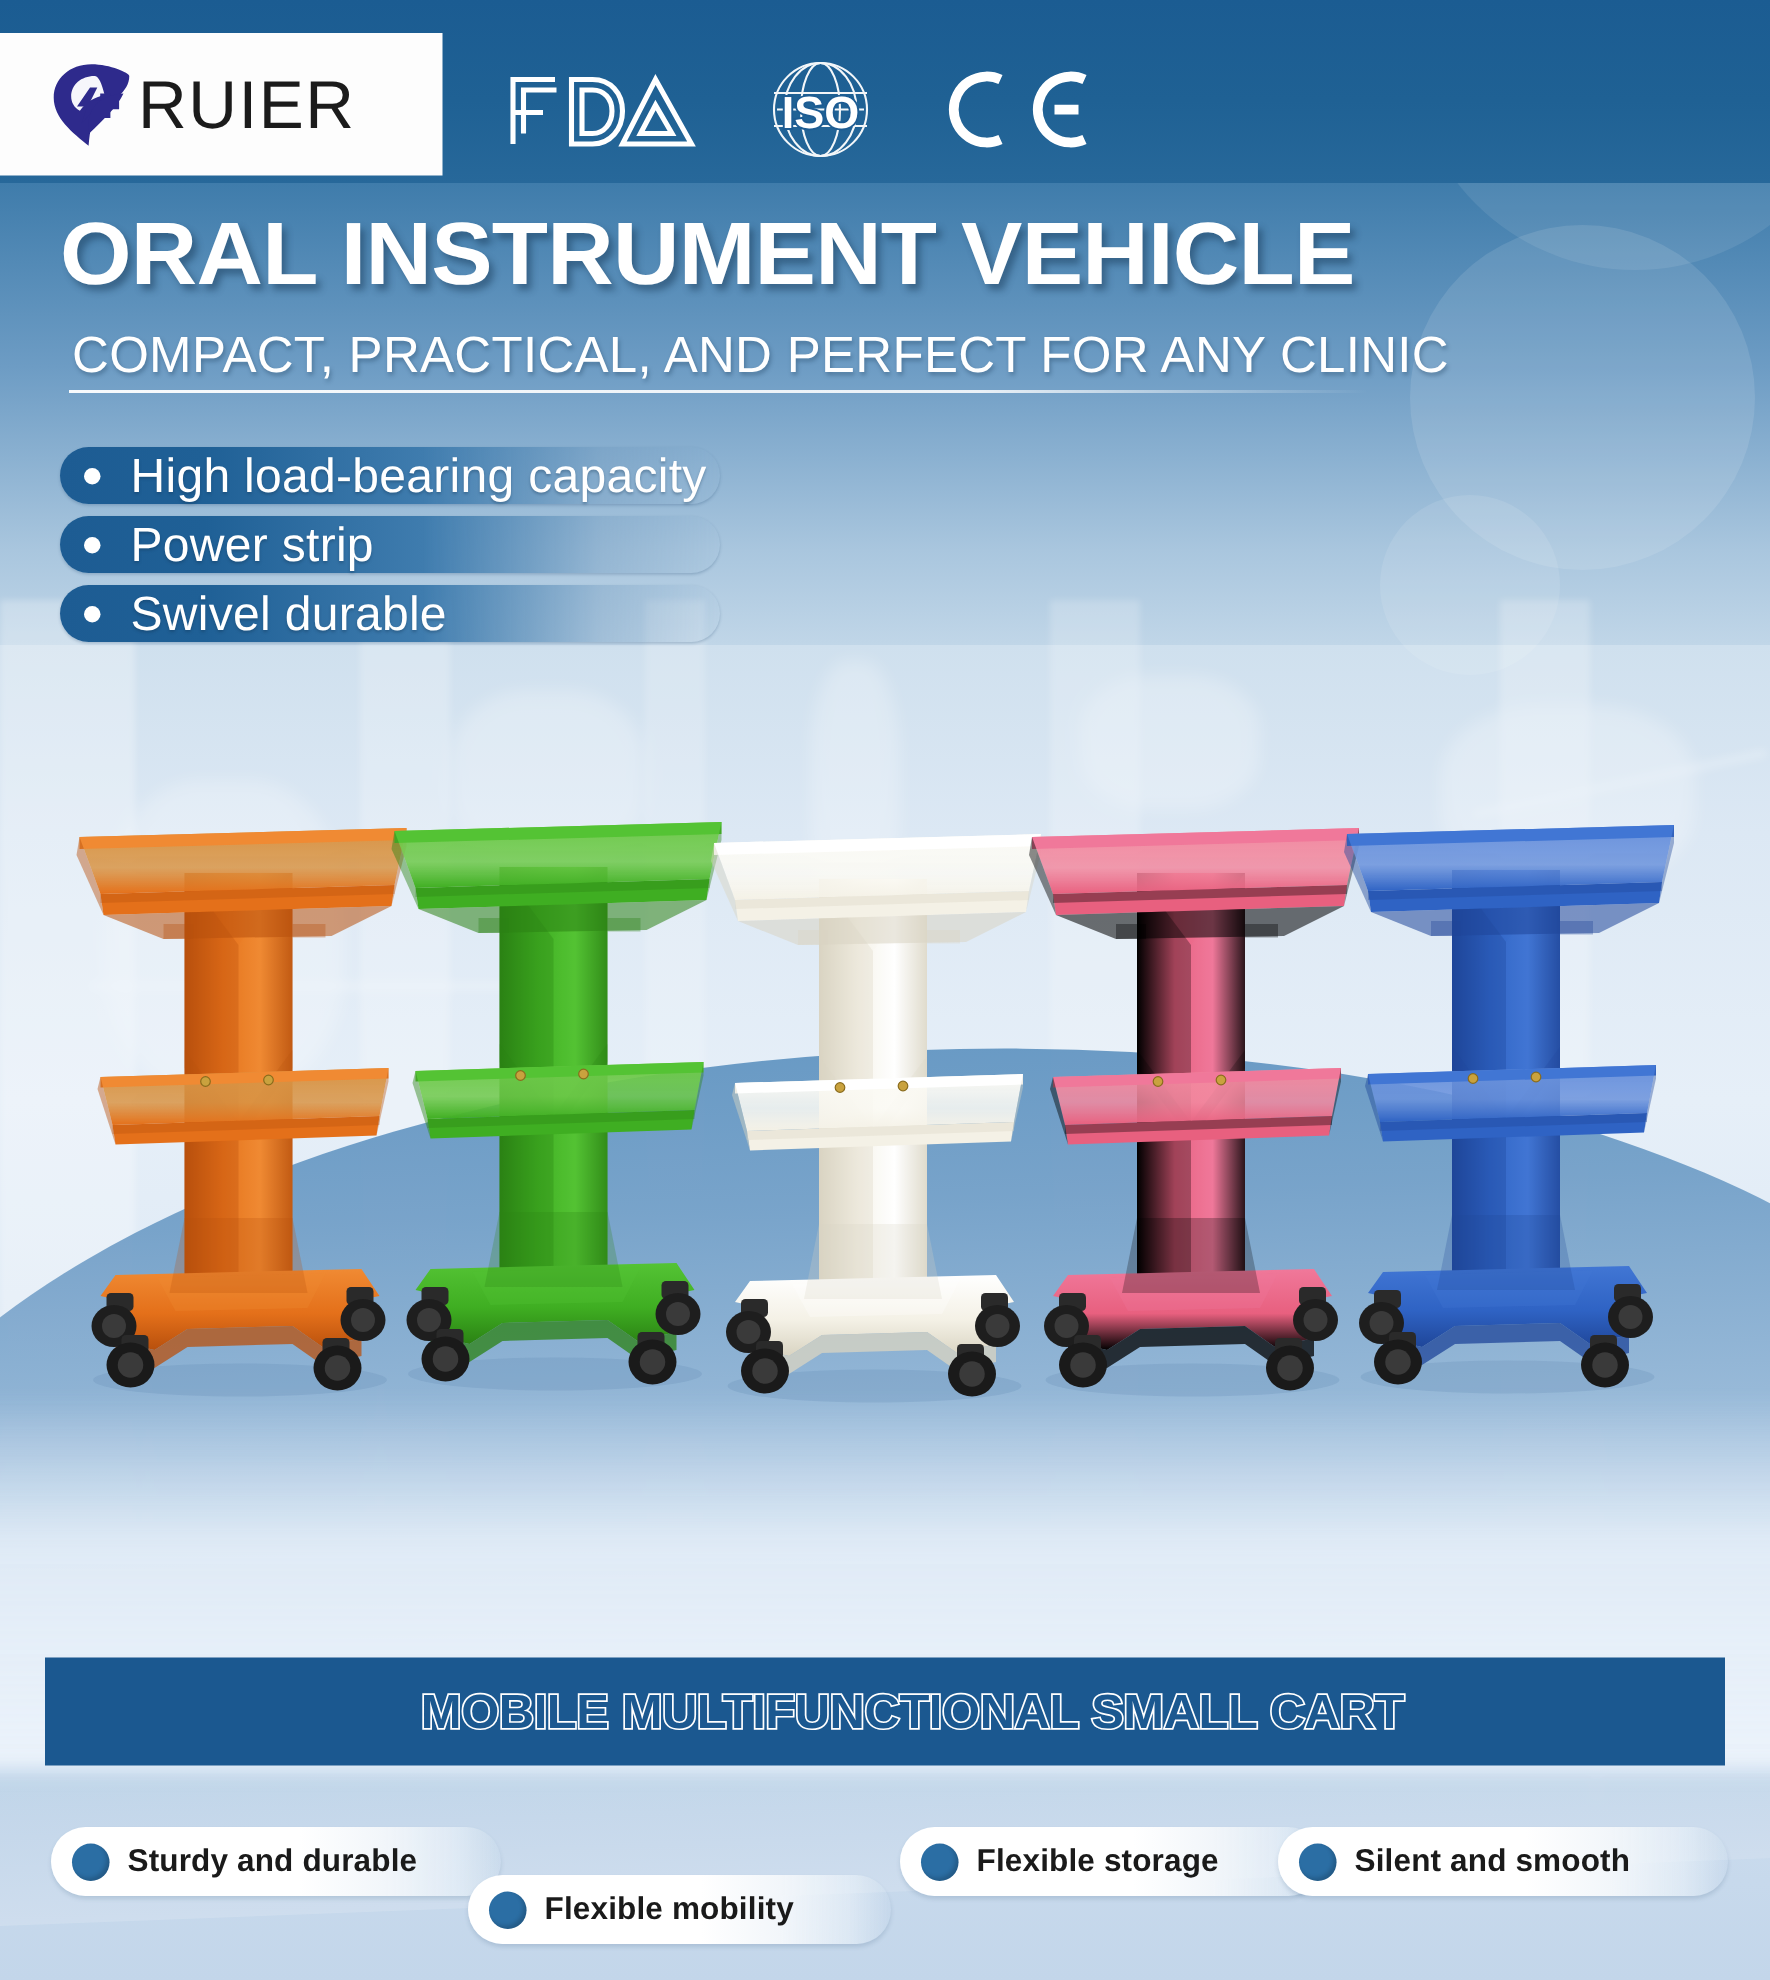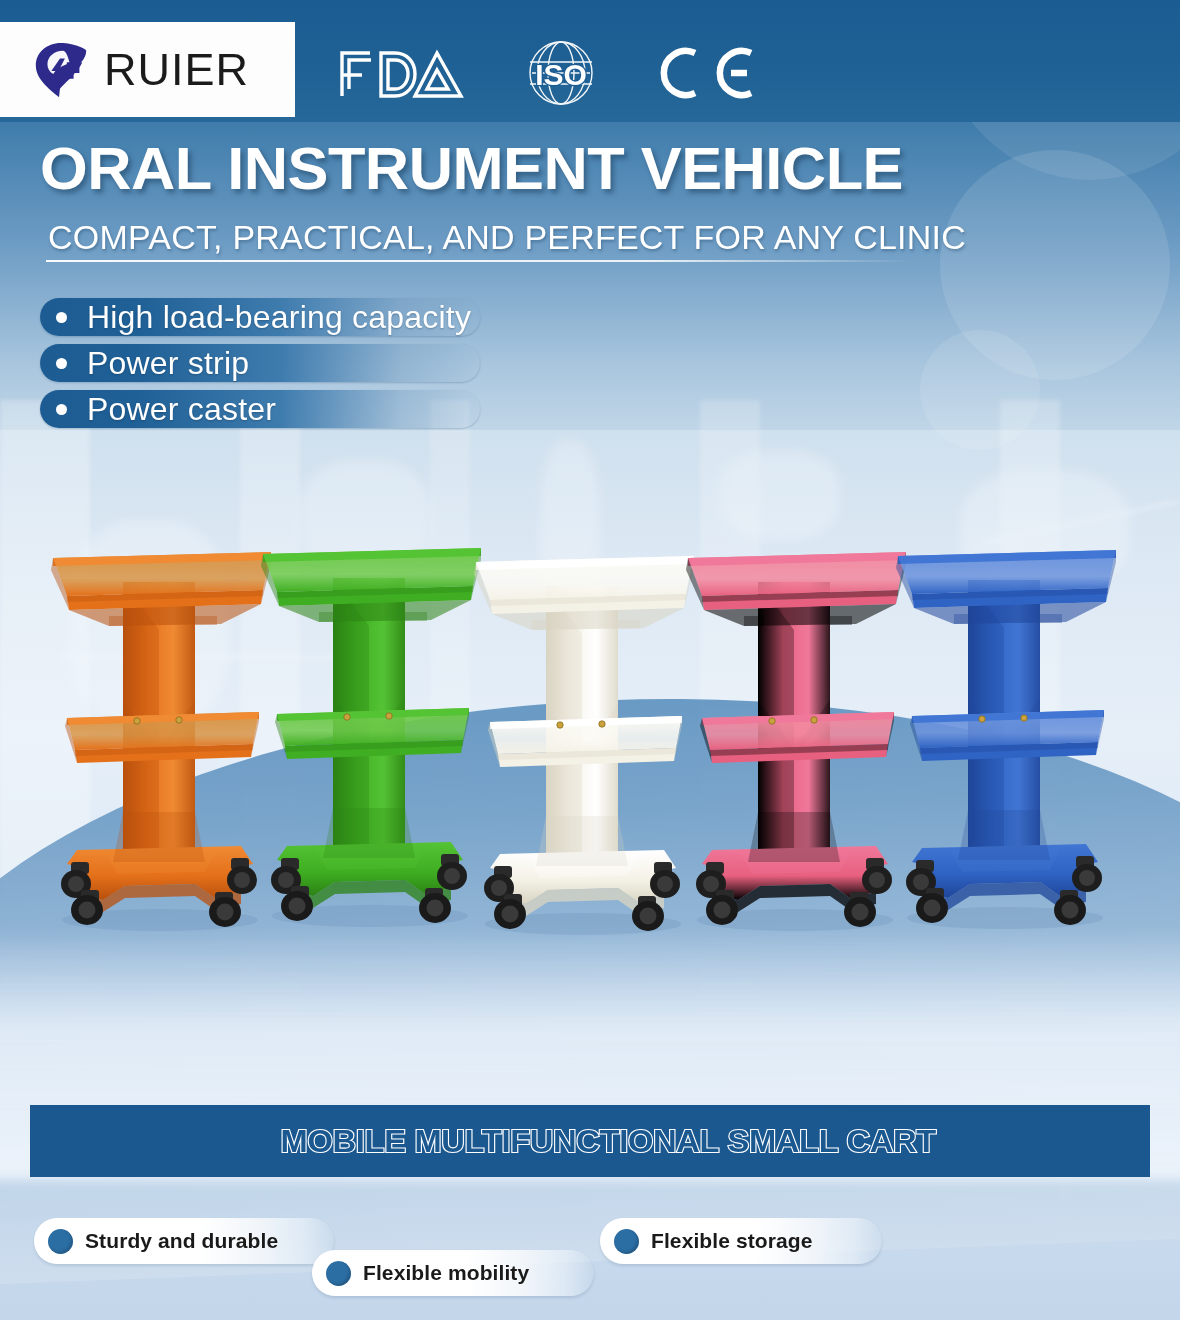--- a/index.html
+++ b/index.html
@@ -54,29 +54,29 @@
   .dc3 { right:140px; top:330px; width:120px; height:120px; background:rgba(255,255,255,.10); }
 
   
   .header {
     position:absolute; left:0; top:0; width:1180px; height:122px;
     background:linear-gradient(180deg,#1b5c92 0%,#1f6194 55%,#27689a 100%);
     display:flex; align-items:stretch;
   }
   .logo-box {
     width:295px; background:#fdfdfd;
-    display:flex; align-items:center; gap:12px; padding-left:30px;
+    display:flex; align-items:center; padding-left:30px;
     margin-top:22px; margin-bottom:5px;
   }
   .logo-mark { width:62px; height:62px; flex:0 0 auto; }
   .logo-text {
     font-size:45px; font-weight:400; letter-spacing:1px; color:#1b1b1b;
     font-family:"Liberation Sans", sans-serif;
   }
-  .certs { display:flex; align-items:center; gap:48px; padding-left:42px; margin-top:24px; }
+  .certs { display:flex; align-items:center; gap:34px; padding-left:42px; margin-top:24px; }
   .cert-fda { width:130px; height:56px; }
   .cert-iso { width:92px; height:66px; }
   .cert-ce  { width:104px; height:60px; }
 
   
   .title {
     position:absolute; left:40px; top:140px;
     font-size:59px; line-height:1.0; font-weight:700;
     color:#ffffff; letter-spacing:-0.5px;
     transform:scaleX(1.04); transform-origin:left center;
@@ -232,21 +232,21 @@
     <div class="bullet" style="width:440px;">
       <span class="bullet-dot"></span>
       <span class="bullet-label">High load-bearing capacity</span>
     </div>
     <div class="bullet" style="width:440px;">
       <span class="bullet-dot"></span>
       <span class="bullet-label">Power strip</span>
     </div>
     <div class="bullet" style="width:440px;">
       <span class="bullet-dot"></span>
-      <span class="bullet-label">Power caster</span>
+      <span class="bullet-label">Swivel durable</span>
     </div>
   </div>
 
   <div class="carts">
 
     <div class="cart" style="left:45px;  top:12px;">
   <svg viewBox="0 0 230 420" width="230" height="420">
     <defs>
       <linearGradient id="g_orange_top" x1="0" y1="0" x2="0" y2="1">
         <stop offset="0%" stop-color="#d89445"></stop>
@@ -707,15 +707,19 @@
       <span class="pill-label">Sturdy and durable</span>
     </div>
     <div class="pill p1">
       <span class="pill-dot"></span>
       <span class="pill-label">Flexible mobility</span>
     </div>
     <div class="pill p2">
       <span class="pill-dot"></span>
       <span class="pill-label">Flexible storage</span>
     </div>
+    <div class="pill p3">
+      <span class="pill-dot"></span>
+      <span class="pill-label">Silent and smooth</span>
+    </div>
   </div>
 
 </div>
 
 </body></html>

